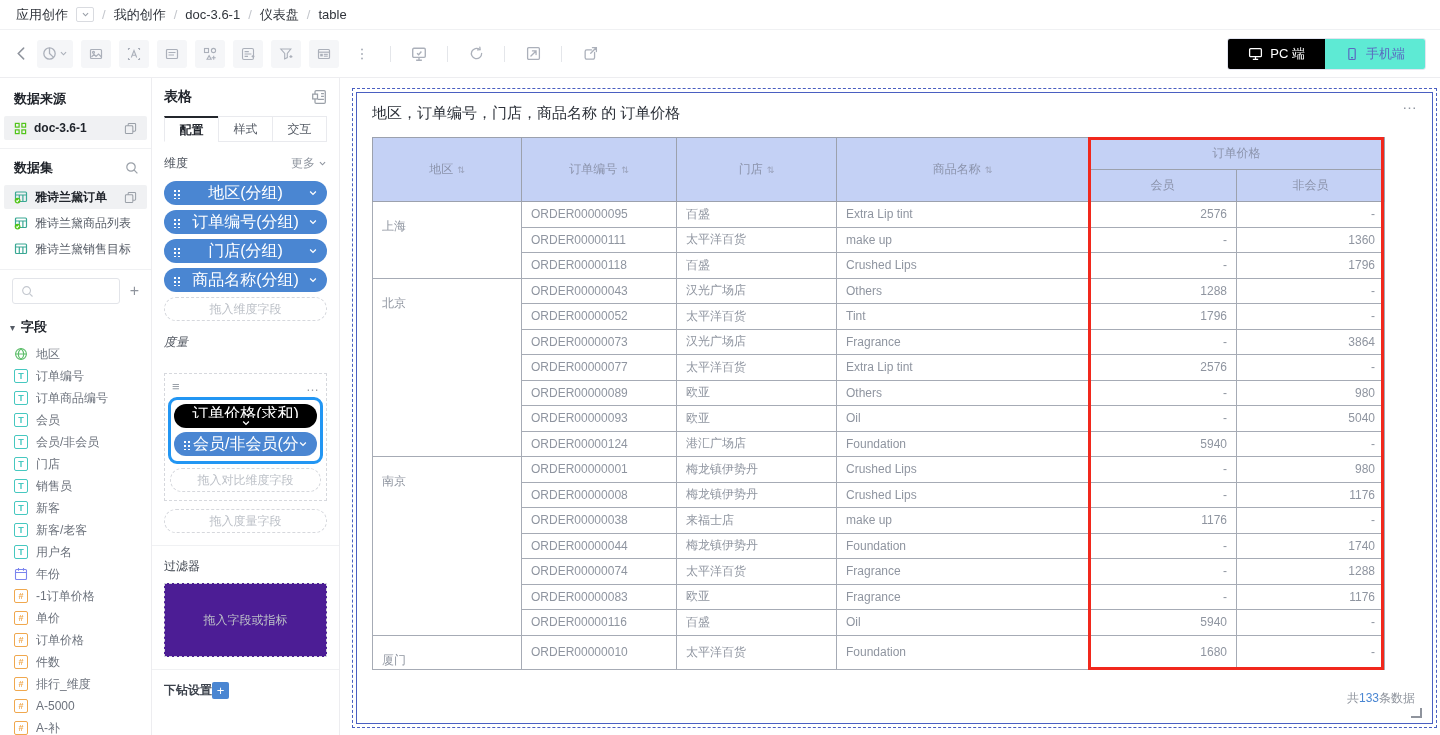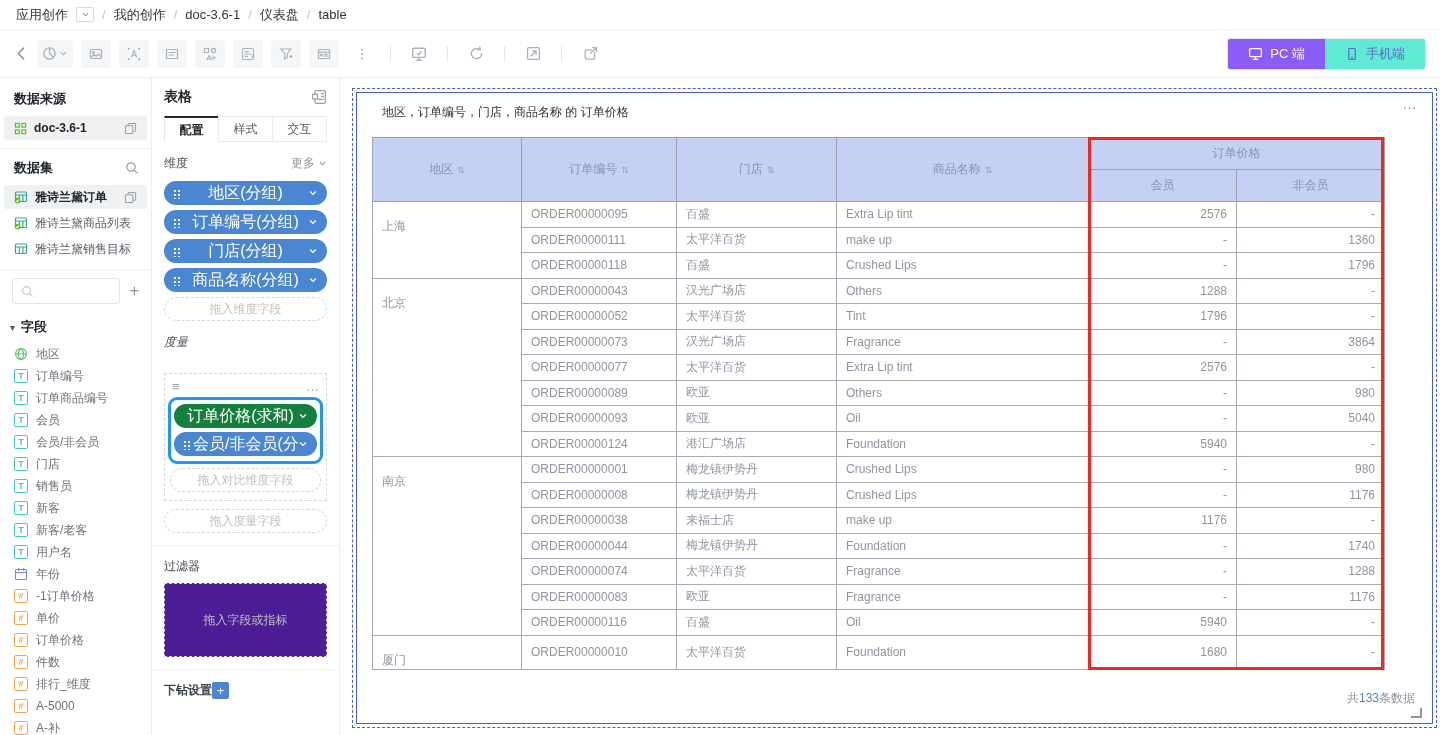--- a/index.html
+++ b/index.html
@@ -19,21 +19,21 @@
     border-bottom:1px solid #ededf0; }
   .tb-back { color:#9aa0a8; display:flex; align-items:center; }
   .tb-btn { width:30px; height:28px; border-radius:3px; background:#f5f6f8; color:#abb0ba;
     display:flex; align-items:center; justify-content:center; }
   .tb-combo { display:flex; align-items:center; gap:2px; background:#f5f6f8; border-radius:3px;
     padding:0 5px; height:28px; color:#abb0ba; }
   .tb-plain { background:transparent; }
   .tb-div { width:1px; height:16px; background:#e4e6ea; margin:0 5px; }
   .seg { margin-left:auto; display:flex; border-radius:3px; overflow:hidden; border:1px solid #e3e5f0; }
   .seg-btn { height:30px; padding:0 20px; display:flex; align-items:center; gap:7px; font-size:13px; }
-  .seg-pc { background:#8b5cf6; color:#fff; }
+  .seg-pc { background:#000000; color:#fff; }
   .seg-mobile { background:#5eead4; color:#5a69c0; }
 
   
   .main { display:flex; height:657px; }
 
   
   .sidebar { width:152px; border-right:1px solid #ededf0; padding-top:10px; font-size:12px;
     color:#565c66; flex-shrink:0; overflow:hidden; }
   .sb-title { font-weight:bold; font-size:13px; color:#20242b; padding:2px 14px 8px; }
   .sb-title-row { display:flex; align-items:center; justify-content:space-between; padding-right:12px; }
@@ -67,42 +67,42 @@
   .tab.active { border-top:2px solid #23262c; border-bottom:1px solid #fff; font-weight:bold; color:#20242b; }
   .sec-row { display:flex; align-items:center; justify-content:space-between; margin:13px 0 9px; color:#4b515b; }
   .more-lnk { color:#9096a0; display:flex; align-items:center; gap:3px; }
   .chip { height:24px; border-radius:12px; color:#fff; display:flex; align-items:center;
     padding:0 9px; margin-bottom:5px; font-size:16px; }
   .chip .drag { width:8px; height:11px; flex-shrink:0; margin-right:2px;
     background-image:radial-gradient(circle,#fff 1px,transparent 1.3px);
     background-size:4px 4px; background-position:0 1px; }
   .chip .c-lbl { flex:1; text-align:center; white-space:nowrap; overflow:hidden; }
   .chip-blue { background:#4a86d2; }
-  .chip-green { background:#15803d; }
+  .chip-green { background:#000000;flex-direction:column; }
   .pill-ph { height:24px; border:1px dashed #d6d8dd; border-radius:12px; color:#bcc0c7;
     display:flex; align-items:center; justify-content:center; margin-bottom:6px; }
   .measure-box { border:1px dashed #d6d8dd; padding:5px 5px 2px; margin-bottom:8px; }
   .mb-top { display:flex; align-items:center; justify-content:space-between; color:#9aa0a8;
     padding:0 2px 3px; font-size:13px; }
   .hl-box { border:3px solid #2296f3; border-radius:9px; padding:4px 3px 1px; margin:0 -2px 4px; }
   .hl-box .chip { margin-bottom:4px; }
   .cfg-div { height:1px; background:#f0f1f3; margin:12px -12px; }
   .filter-box { border:1px dashed #d6d8dd; background:#4c1d95; height:74px; display:flex;
     align-items:center; justify-content:center; color:#bcc0c7; margin-top:8px; }
   .drill-row { display:flex; align-items:center; margin-top:2px;
     color:#3c424c; font-weight:bold; }
   .plus-btn { width:17px; height:17px; border-radius:2px; background:#4a86d2; color:#fff;
     display:flex; align-items:center; justify-content:center; font-size:13px; font-weight:normal; }
 
   
   .canvas { flex:1; position:relative; background:#fff; }
   .widget-outer { position:absolute; left:12px; right:3px; top:10px; bottom:7px;
     border:1px dashed #4a5fc1; padding:3px; }
   .widget { position:relative; width:100%; height:100%; border:1px solid #4a5fc1; background:#fff; }
-  .w-title { position:absolute; top:11px; left:15px; font-size:12px; color:#2b3038;margin-left:10px; }
+  .w-title { position:absolute; top:11px; left:15px; font-size:15px; color:#2b3038; }
   .w-more { position:absolute; top:2px; right:14px; color:#9096a0; font-size:15px; letter-spacing:1px; }
   .table-wrap { position:absolute; left:15px; top:44px; }
   table.grid { border-collapse:collapse; table-layout:fixed; width:1012px; font-size:12px; color:#8f95a0; }
   .grid th { background:#c4d1f5; color:#8b93ab; font-weight:normal; border:1px solid #9ca1ad; height:32px; }
   .grid th.sub { height:32px; }
   .grid td { border:1px solid #a6abb5; height:25.5px; padding:0 9px; background:#fff; }
   .grid td.num { text-align:right; }
   .grid td.region { vertical-align:top; padding-top:16px; }
   .sort { font-size:9px; margin-left:4px; color:#9ba3bc; }
   .red-box { position:absolute; left:716px; top:0; width:296px; height:100%;

